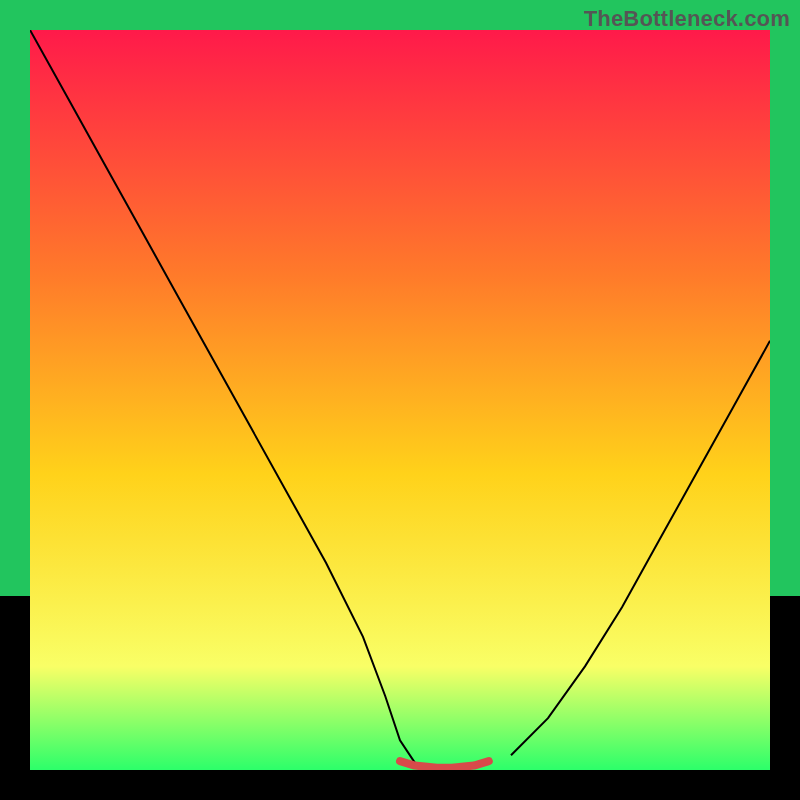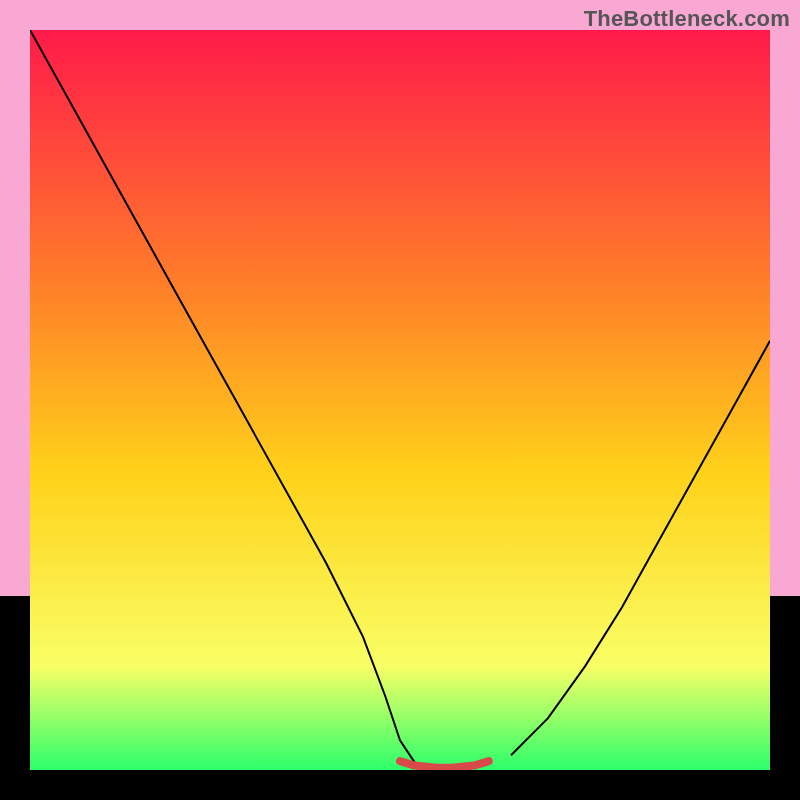--- a/index.html
+++ b/index.html
@@ -8,21 +8,21 @@
     width: 800px;
     height: 800px;
     background: #000;
     font-family: Arial, Helvetica, sans-serif;
     overflow: hidden;
   }
   .frame {
     position: relative;
     width: 800px;
     height: 596px;
-    background: #f9a8d4;
+    background: #22c55e;
     text-align: center;
   }
   .watermark {
     position: absolute;
     top: 6px;
     right: 10px;
     color: #555;
     font-size: 22px;
     font-weight: bold;
     letter-spacing: 0.2px;

